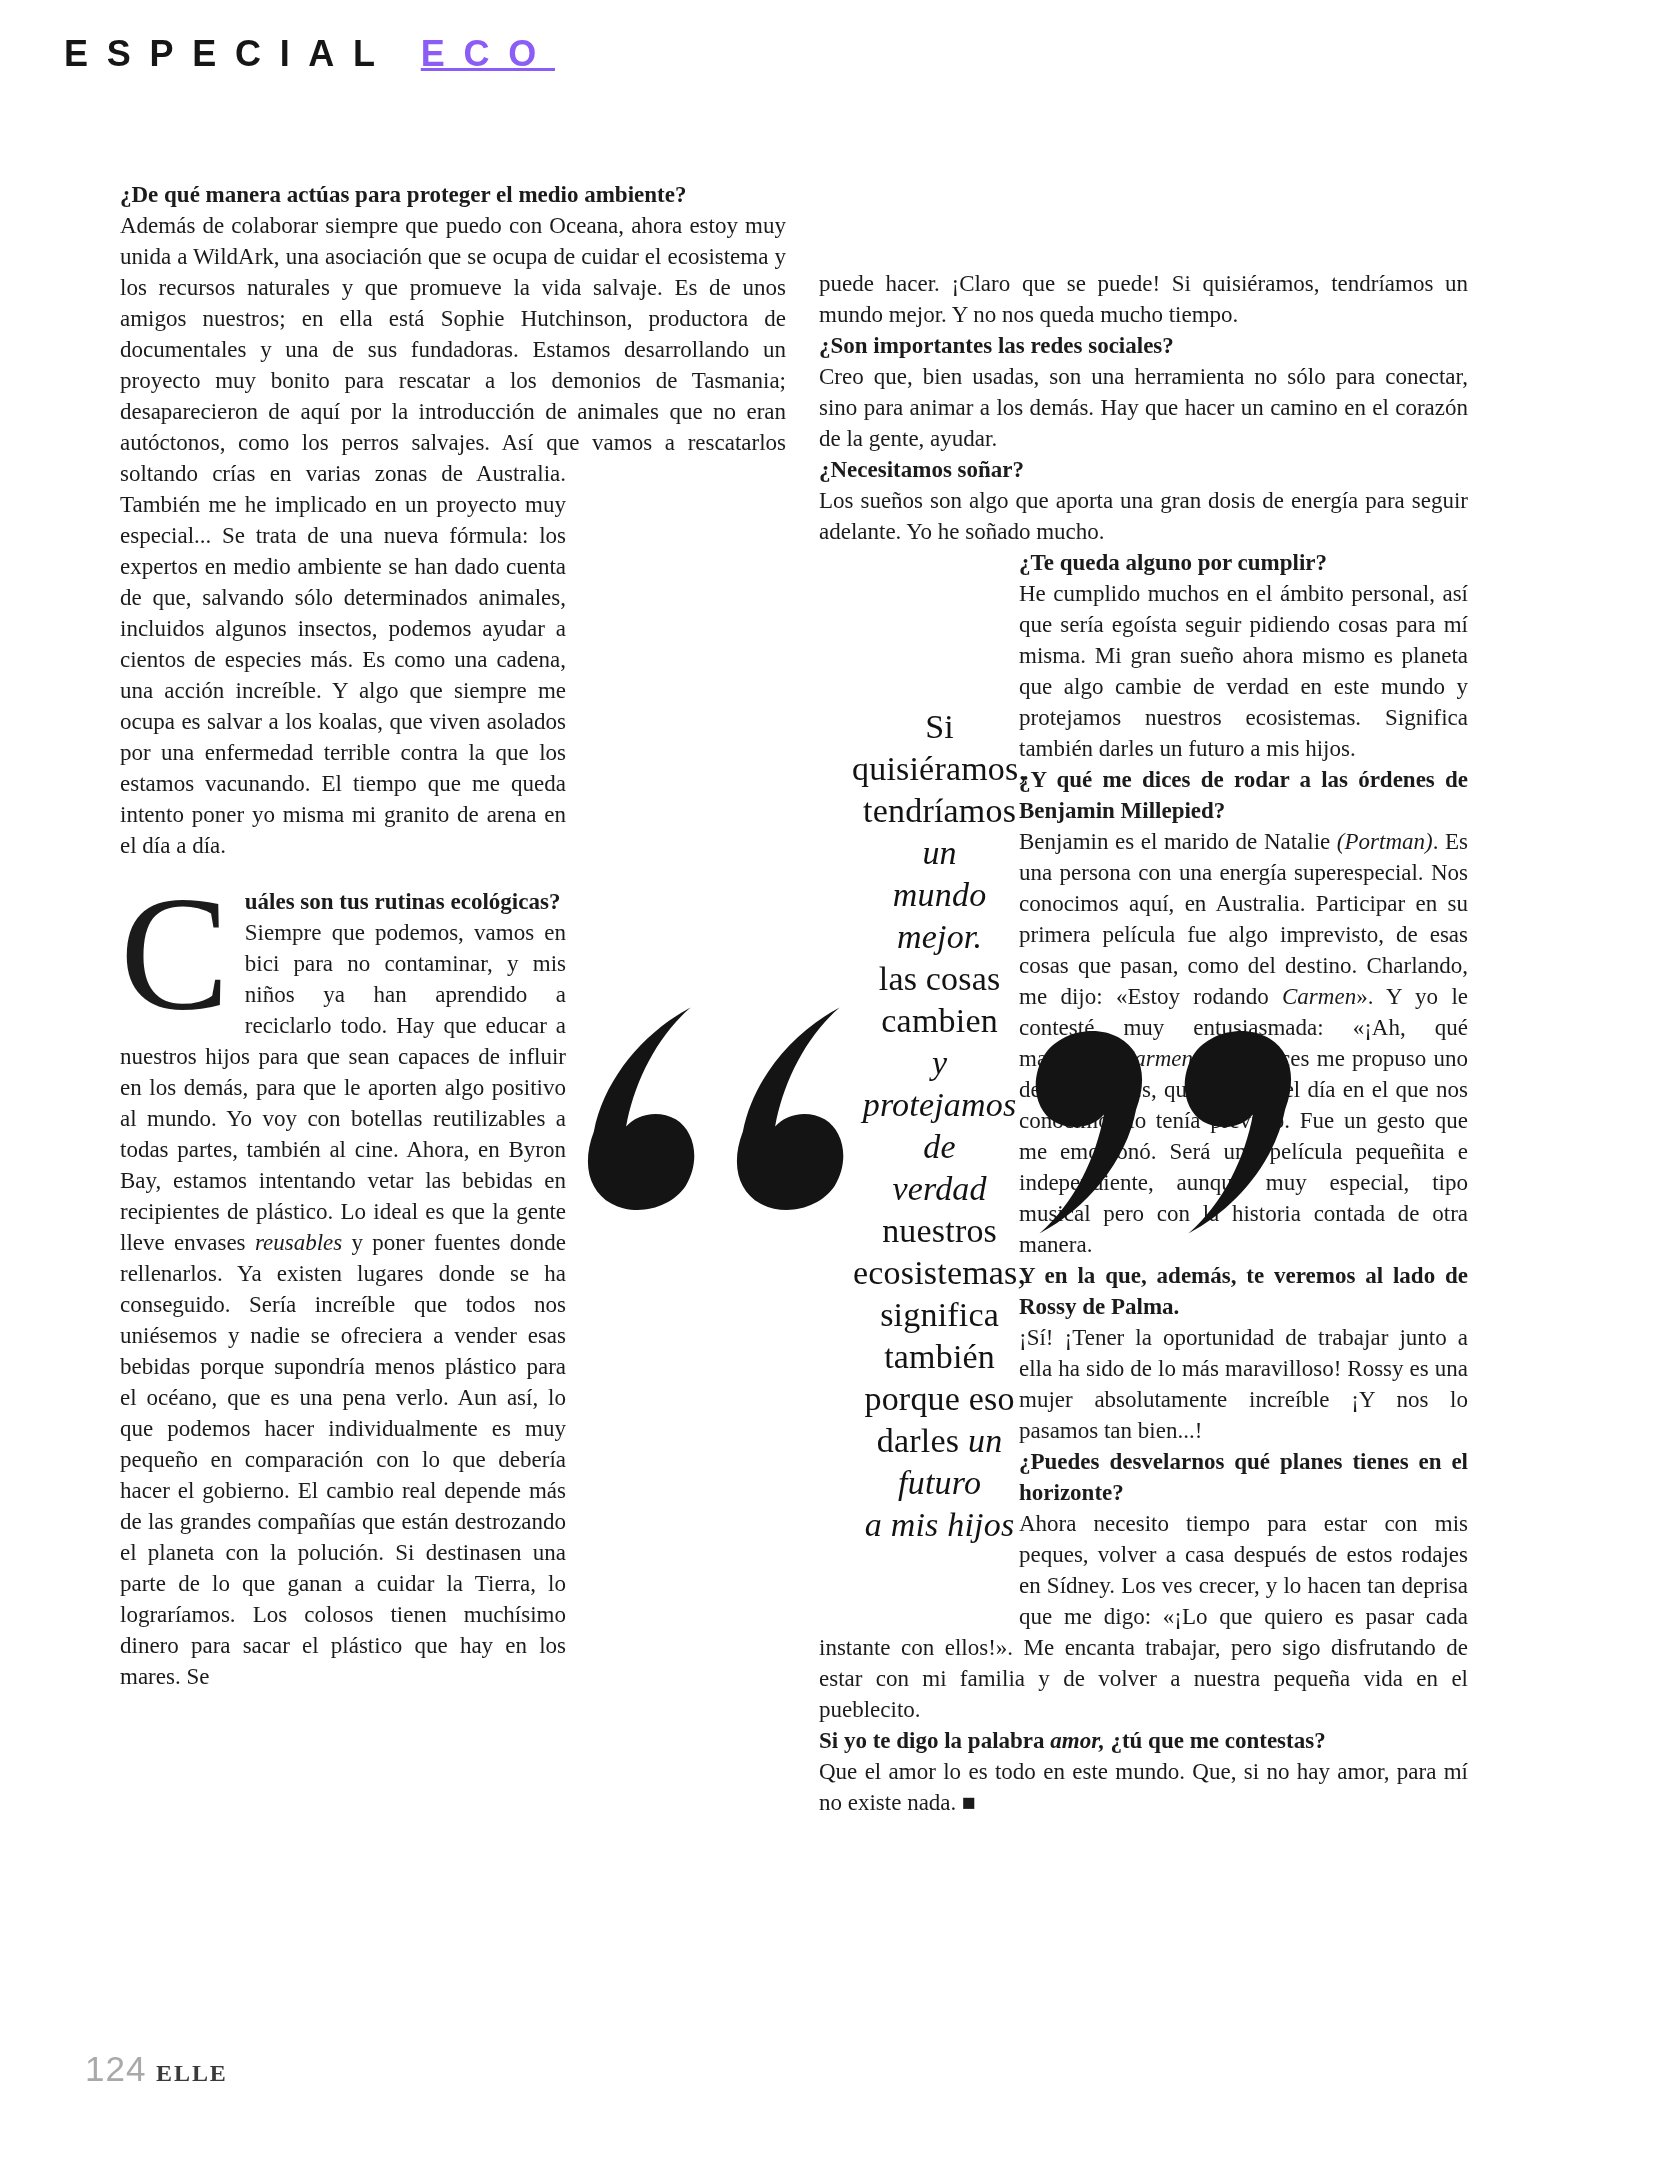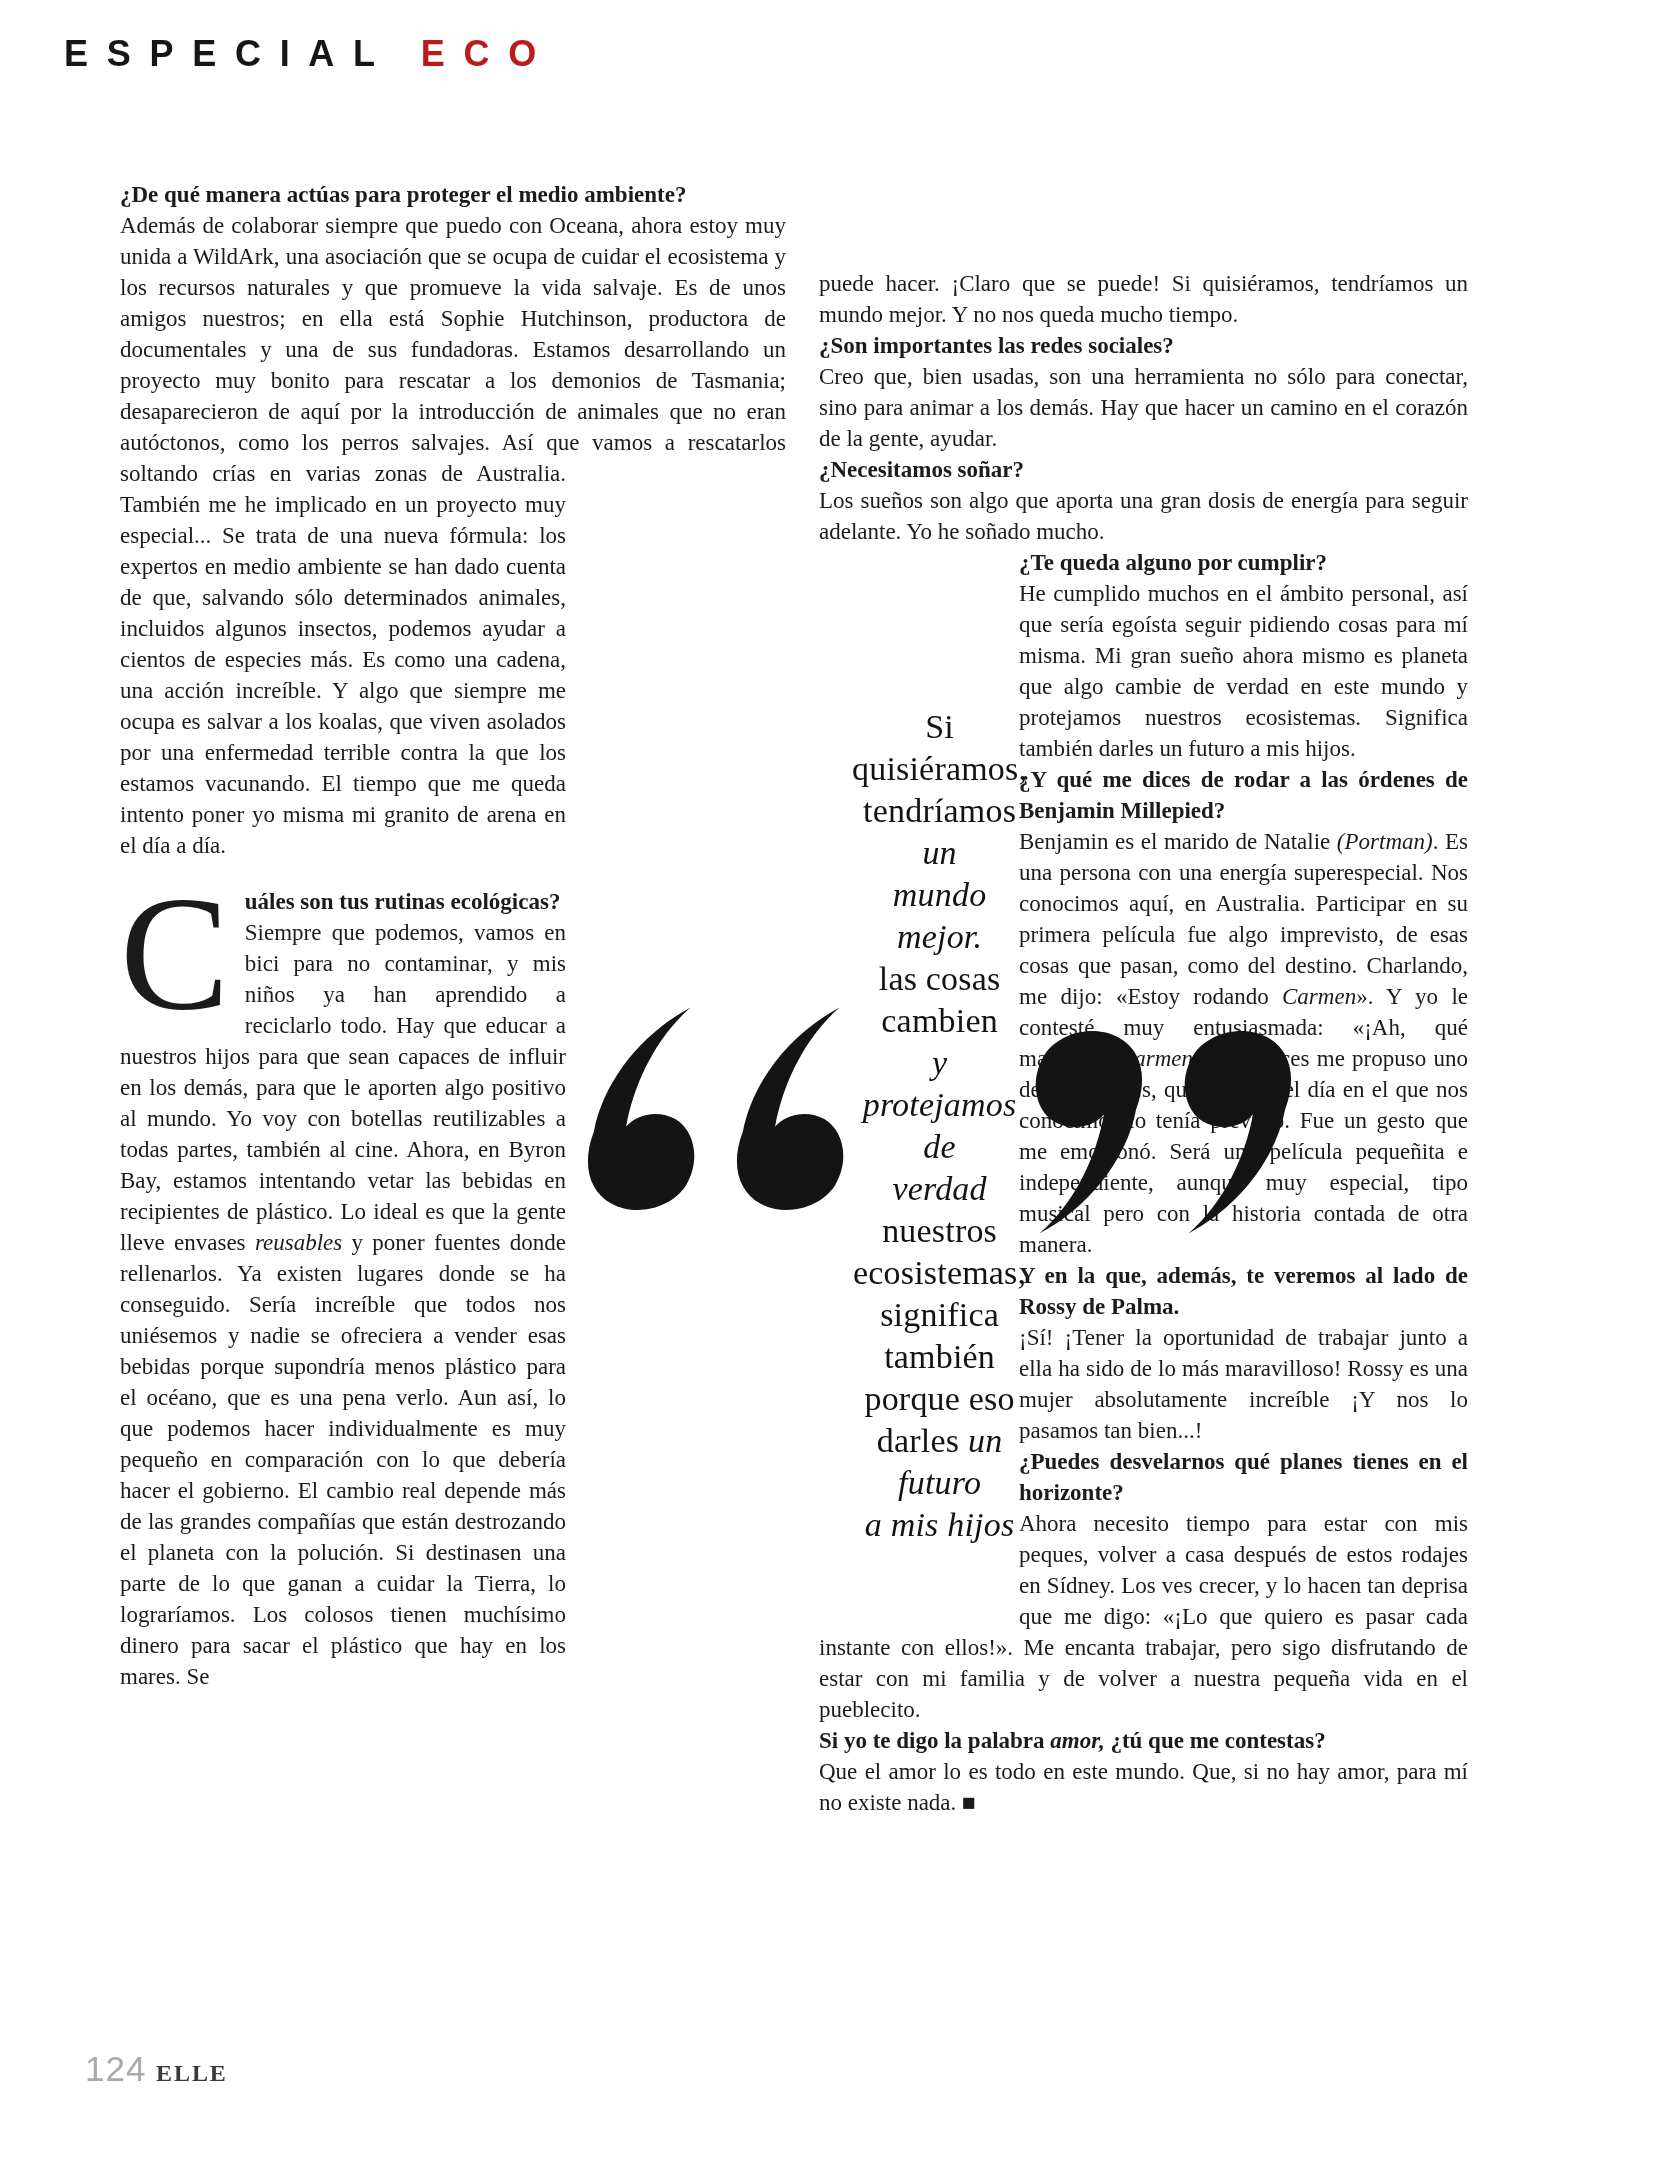--- a/index.html
+++ b/index.html
@@ -74,21 +74,21 @@
     font-weight:700; font-size:24px; color:#3a3a3a; letter-spacing:1.9px;
   }
   em { font-style:italic; }
 </style>
 </head>
 <body>
 
 <div class="page">
 
   <div class="kicker">
-    <span>ESPECIAL</span><span class="eco" style="color: #b91c1c;">ECO</span>
+    <span>ESPECIAL</span><span class="eco" style="color: #8b5cf6; text-decoration: underline;">ECO</span>
   </div>
 
   <div class="col col-left">
     <div class="spacer sp-l1"></div>
     <div class="spacer sp-l2"></div>
   <div class="para q"><span>¿De qué manera actúas para proteger el medio ambiente?</span></div>
       <div class="para a"><span>Además de colaborar siempre que puedo con Oceana, ahora estoy muy unida a WildArk, una asociación que se ocupa de cuidar el ecosistema y los recursos naturales y que promueve la vida salvaje. Es de unos amigos nuestros; en ella está Sophie Hutchinson, productora de documentales y una de sus fundadoras. Estamos desarrollando un proyecto muy bonito para rescatar a los demonios de Tasmania; desaparecieron de aquí por la introducción de animales que no eran autóctonos, como los perros salvajes. Así que vamos a rescatarlos soltando crías en varias zonas de Australia. También me he implicado en un proyecto muy especial... Se trata de una nueva fórmula: los expertos en medio ambiente se han dado cuenta de que, salvando sólo determinados animales, incluidos algunos insectos, podemos ayudar a cientos de especies más. Es como una cadena, una acción increíble. Y algo que siempre me ocupa es salvar a los koalas, que viven asolados por una enfermedad terrible contra la que los estamos vacunando. El tiempo que me queda intento poner yo misma mi granito de arena en el día a día.</span></div>
       <div class="para a dc"><span class="cap">C</span><span class="qline"><span>uáles son tus rutinas ecológicas?</span></span><span>Siempre que podemos, vamos en bici para no contaminar, y mis niños ya han aprendido a reciclarlo todo. Hay que educar a nuestros hijos para que sean capaces de influir en los demás, para que le aporten algo positivo al mundo. Yo voy con botellas reutilizables a todas partes, también al cine. Ahora, en Byron Bay, estamos intentando vetar las bebidas en recipientes de plástico. Lo ideal es que la gente lleve envases </span><em>reusables</em><span> y poner fuentes donde rellenarlos. Ya existen lugares donde se ha conseguido. Sería increíble que todos nos uniésemos y nadie se ofreciera a vender esas bebidas porque supondría menos plástico para el océano, que es una pena verlo. Aun así, lo que podemos hacer individualmente es muy pequeño en comparación con lo que debería hacer el gobierno. El cambio real depende más de las grandes compañías que están destrozando el planeta con la polución. Si destinasen una parte de lo que ganan a cuidar la Tierra, lo lograríamos. Los colosos tienen muchísimo dinero para sacar el plástico que hay en los mares. Se</span></div>
     </div>
 

